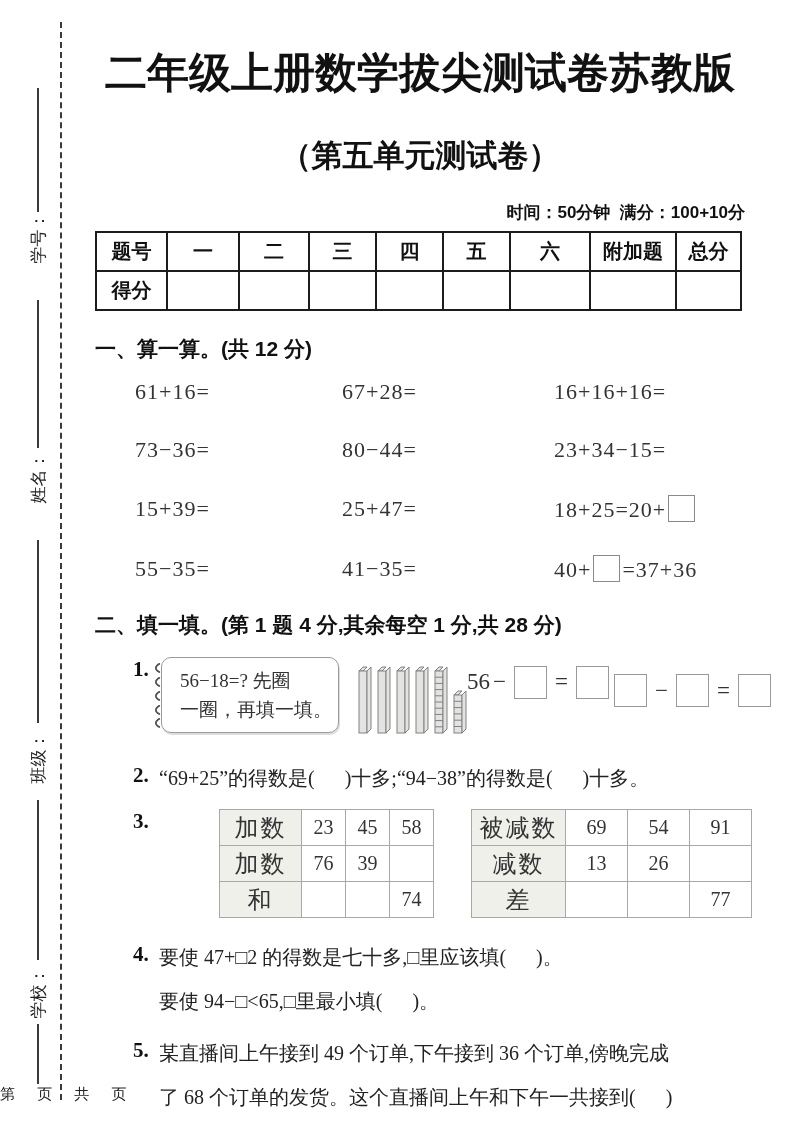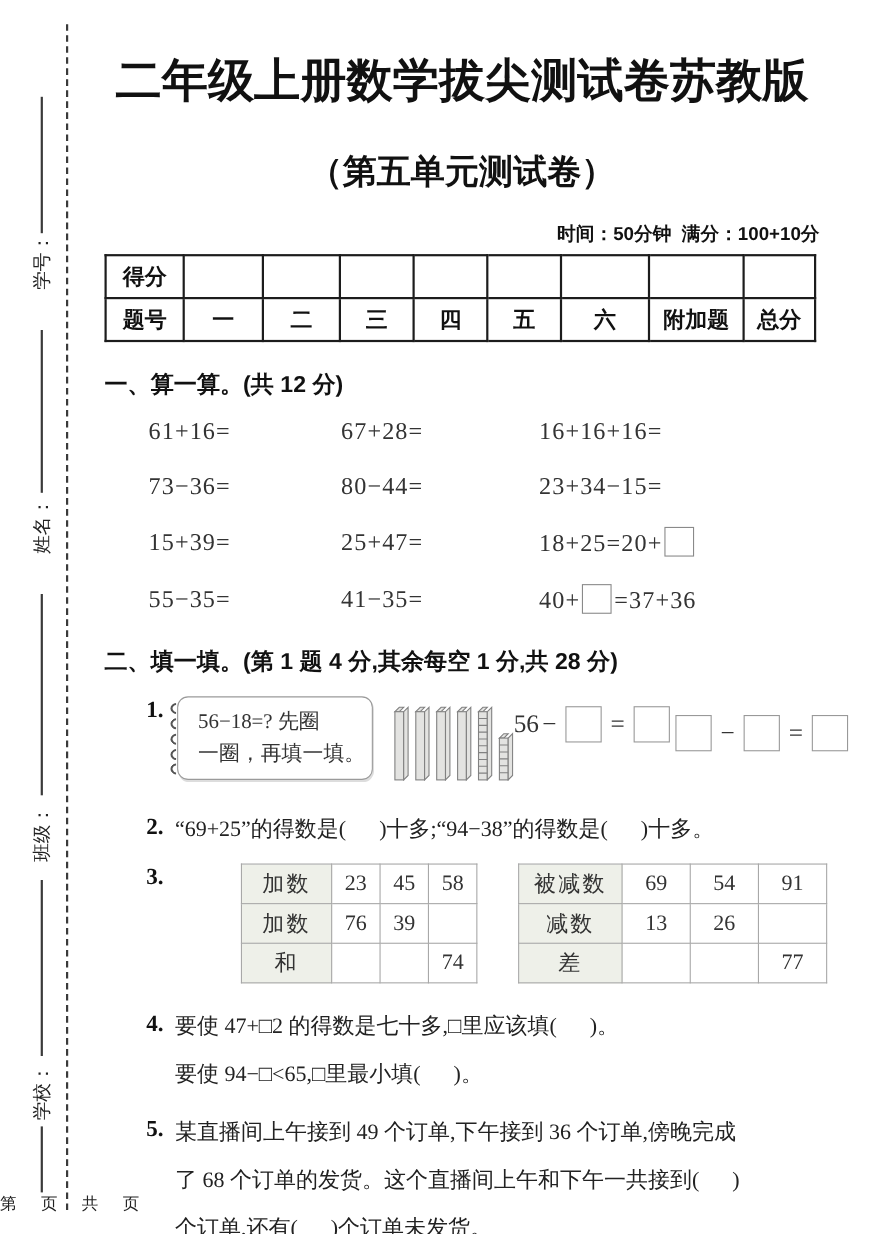--- a/index.html
+++ b/index.html
@@ -63,20 +63,21 @@
   .sec-heading { margin-top: 24px; font-size: 21px; font-weight: bold; }
 
   
   .problems {
     margin: 16px 0 0 40px;
     display: grid; grid-template-columns: 175px 180px 255px;
     row-gap: 24px;
     font-size: 22px; letter-spacing: 1px; color:#333;
     font-family: "Liberation Serif", "DejaVu Serif", serif;
     align-items: center;
+    gap: 32px;
   }
   .ans-box {
     display: inline-block; width: 27px; height: 27px;
     border: 1.5px solid #8a8a8a; vertical-align: -5px; margin: 0 2px;
     background: #fff;
   }
 
   
   .qrow { display: flex; margin-top: 18px; align-items: flex-start; padding-left: 38px; }
   .qnum {
@@ -119,21 +120,21 @@
   .eq-op { margin: 0 3px; }
 
   
   .q3-wrap { display: flex; align-items: flex-start; }
   table.fill { border-collapse: collapse; table-layout: fixed; }
   table.fill td {
     border: 1.5px solid #a8a8a8; height: 36px; text-align: center;
     font-size: 20px; color:#333;
     font-family: "Liberation Serif", "DejaVu Serif", serif;
   }
-  table.fill td.hd { background: #eef0e9; font-size: 20px; letter-spacing: 2px; }
+  table.fill td.hd { background: #eef0e9; font-size: 24px; letter-spacing: 2px; }
   .tbl-a { margin-left: 60px; width: 214px; }
   .tbl-b { margin-left: 37px; width: 280px; }
 
   .footer {
     position: absolute; left: 0; right: 18px; bottom: 18px;
     font-size: 15px; letter-spacing: 9px; color:#222;
   }
 </style>
 </head>
 <body>
@@ -162,40 +163,40 @@
         <col style="width:70px">
       <col style="width:67px">
         <col style="width:67px">
         <col style="width:67px">
       <col style="width:80px">
         <col style="width:86px">
         <col style="width:65px">
     </colgroup>
     <tbody>
         <tr>
-      <td>得分</td>
-      <td></td>
-      <td></td>
-      <td></td>
-      <td></td>
-      <td></td>
-      <td></td>
-      <td></td>
-      <td></td>
-    </tr>
-    <tr>
       <td>题号</td>
       <td>一</td>
       <td>二</td>
       <td>三</td>
       <td>四</td>
       <td>五</td>
       <td>六</td>
       <td>附加题</td>
       <td>总分</td>
+    </tr>
+    <tr>
+      <td>得分</td>
+      <td></td>
+      <td></td>
+      <td></td>
+      <td></td>
+      <td></td>
+      <td></td>
+      <td></td>
+      <td></td>
     </tr>
   </tbody>
     </table>
 
   <div class="sec-heading">一、算一算。(共 12 分)</div>
   <div class="problems">
     <span>61+16=</span>
     <span>67+28=</span>
     <span>16+16+16=</span>
     <span>73−36=</span>

